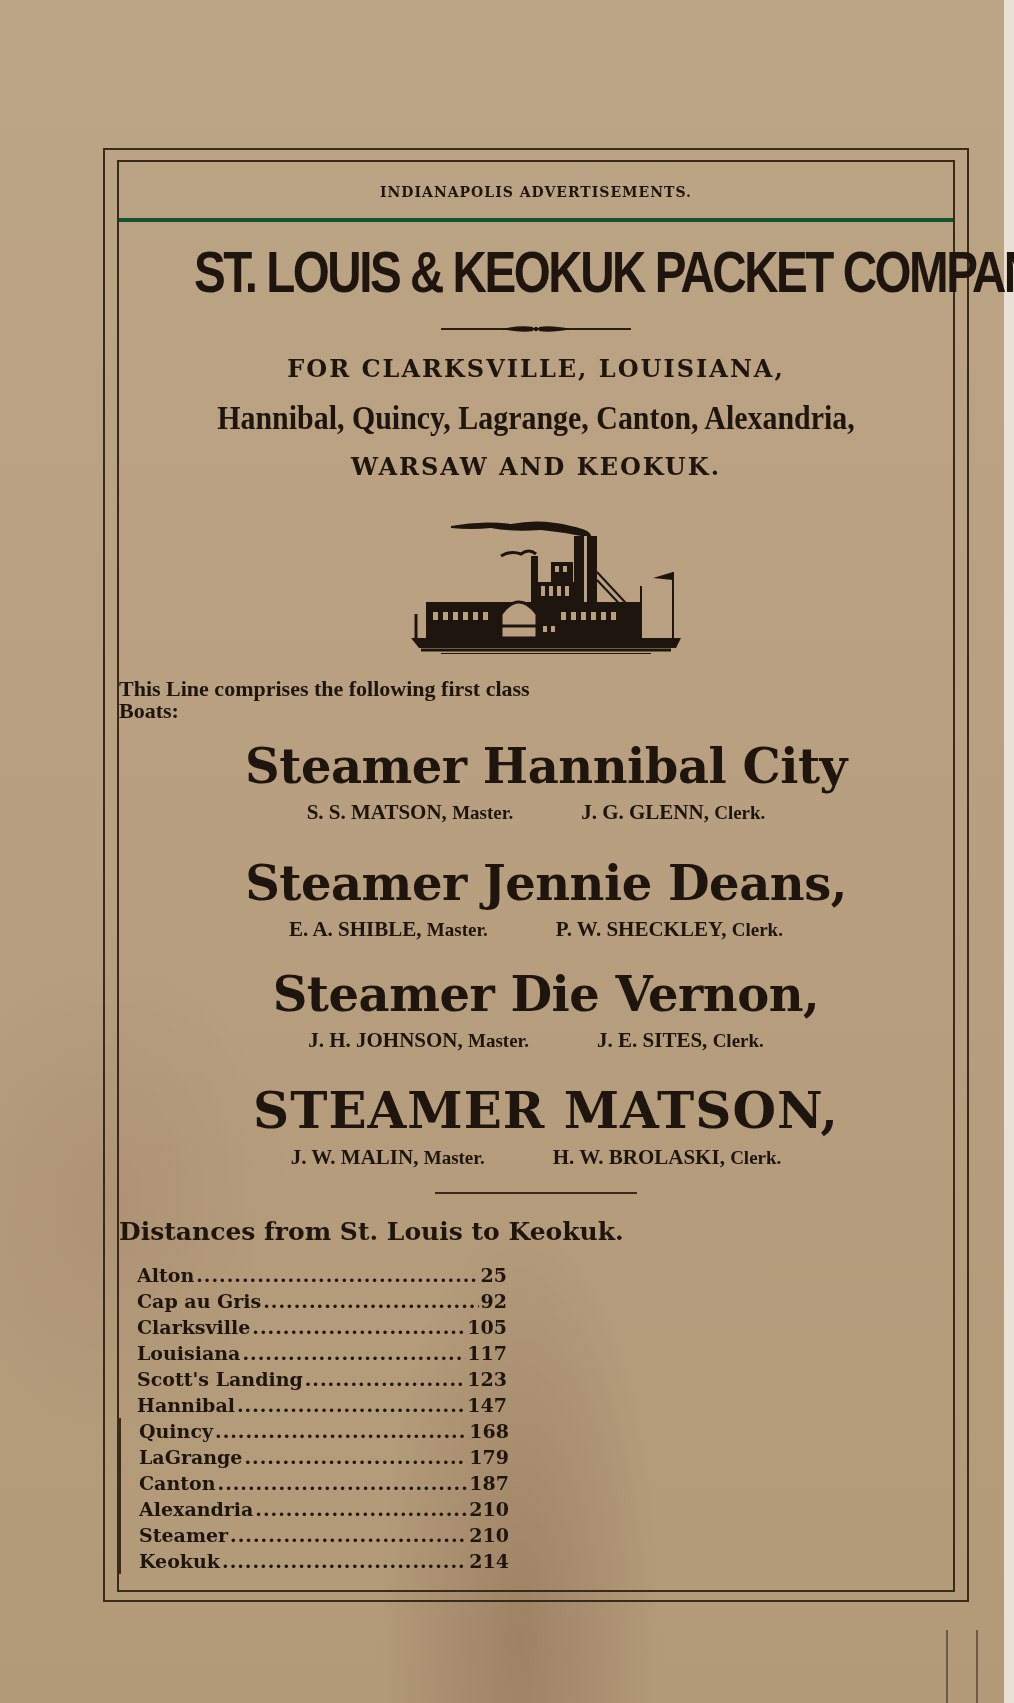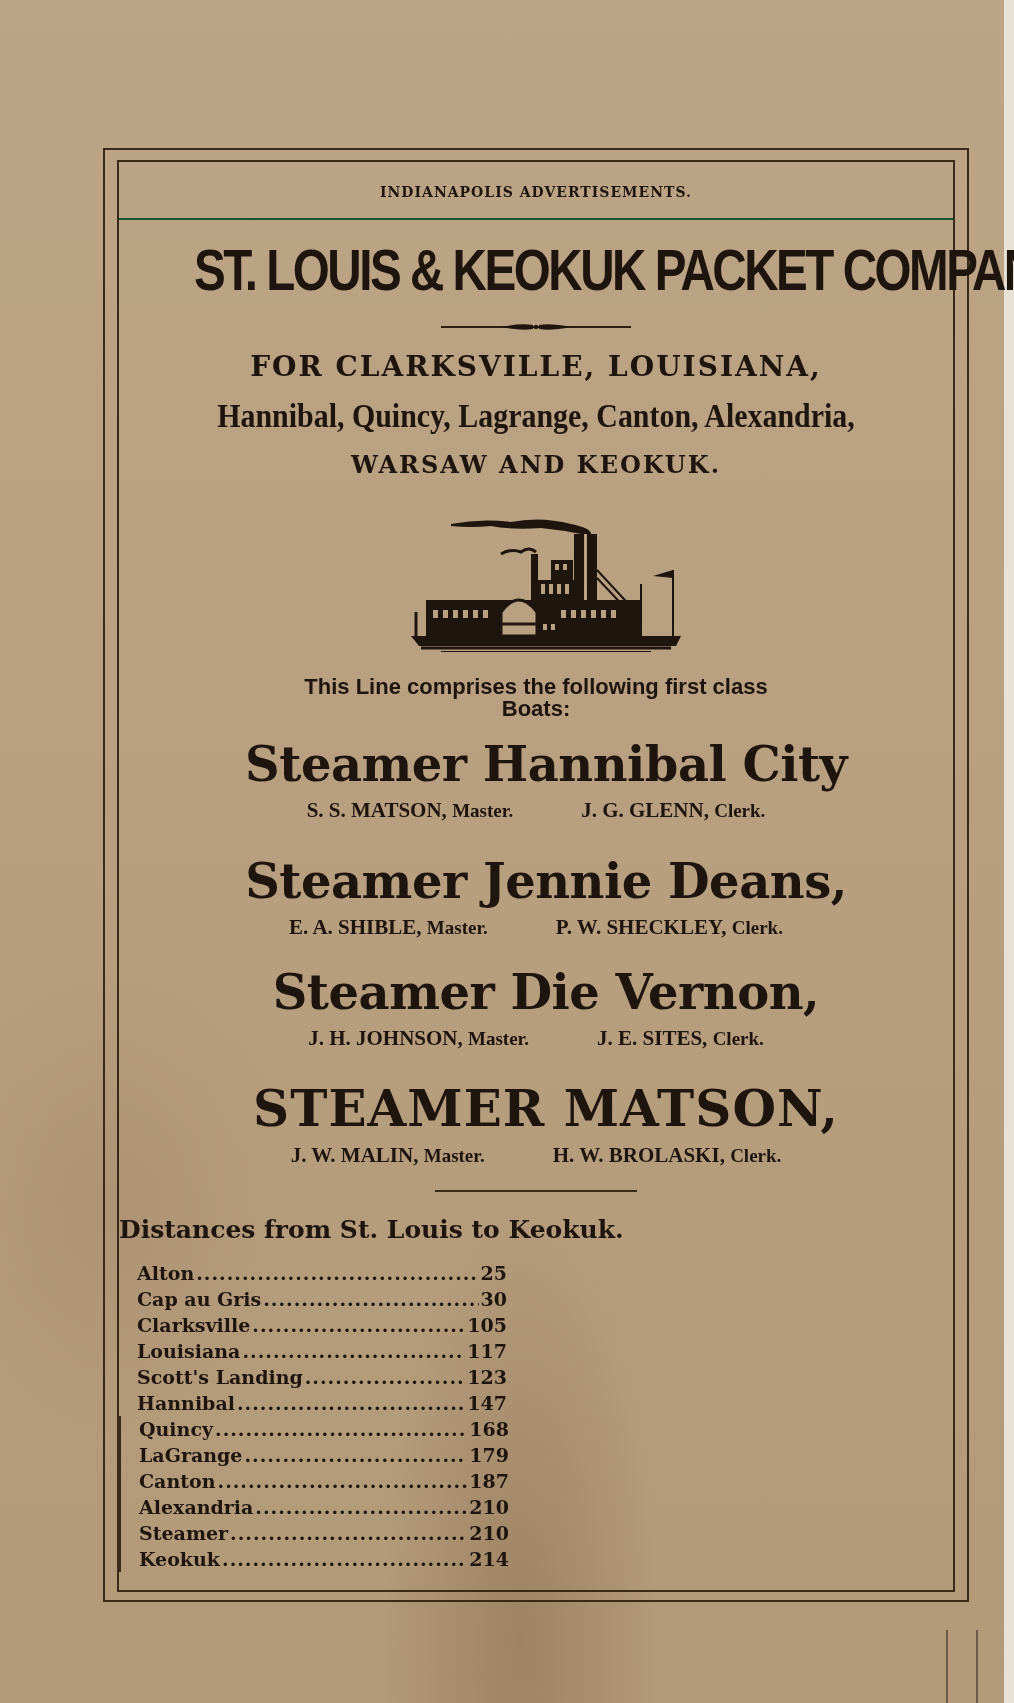--- a/index.html
+++ b/index.html
@@ -48,21 +48,21 @@
     width: 834px;
   }
   .header-line {
     text-align: center;
     font-family: "DejaVu Serif", serif;
     font-weight: bold;
     font-size: 14px;
     letter-spacing: 1px;
     padding-top: 22px;
     height: 34px;
-    border-bottom: 2px solid #14532d;
+    border-bottom: 4px solid #14532d;
   }
   .company-title {
     text-align: center;
     font-family: "Liberation Sans", sans-serif;
     font-weight: bold;
     font-size: 58px;
     letter-spacing: -3px;
     transform: scaleX(0.82);
     margin-top: 14px;
     line-height: 72px;
@@ -72,21 +72,21 @@
     display: flex;
     justify-content: center;
     margin-top: 14px;
     height: 14px;
   }
   .ornament svg { display: block; }
   .route-line1 {
     text-align: center;
     font-family: "DejaVu Serif", serif;
     font-weight: bold;
-    font-size: 28px;
+    font-size: 24px;
     letter-spacing: 2px;
     margin-top: 16px;
     line-height: 34px;
   }
   .route-line2 {
     text-align: center;
     font-family: "Liberation Serif", serif;
     font-weight: bold;
     font-size: 34px;
     transform: scaleX(0.88);
@@ -103,22 +103,22 @@
     margin-top: 8px;
     line-height: 34px;
   }
   .boat-illustration {
     display: flex;
     justify-content: center;
     margin-top: 30px;
     height: 130px;
   }
   .intro {
-    text-align: center;
-    font-family: Liberation Sans, sans-serif;
+    text-align: left;
+    font-family: Liberation Serif, serif;
     font-weight: bold;
     font-size: 22px;
     line-height: 22px;
     margin-top: 34px;
   }
   .steamer-block { text-align: center; }
   .steamer-name {
     font-family: "DejaVu Serif", serif;
     font-weight: bold;
     font-size: 48px;
@@ -331,21 +331,21 @@
   <div class="dist-table">
     <div class="dist-col left">
       <div class="dist-row">
           <span class="place">Alton</span>
           <span class="leader"></span>
           <span class="miles">25</span>
         </div>
       <div class="dist-row">
           <span class="place">Cap au Gris</span>
           <span class="leader"></span>
-          <span class="miles">30</span>
+          <span class="miles">92</span>
         </div>
       <div class="dist-row">
           <span class="place">Clarksville</span>
           <span class="leader"></span>
           <span class="miles">105</span>
         </div>
       <div class="dist-row">
           <span class="place">Louisiana</span>
           <span class="leader"></span>
           <span class="miles">117</span>

